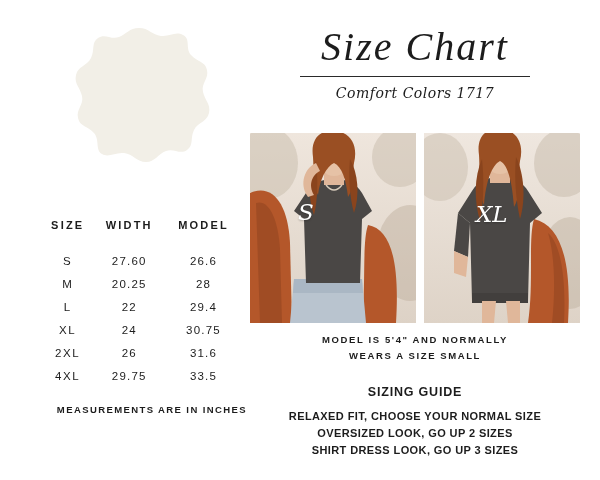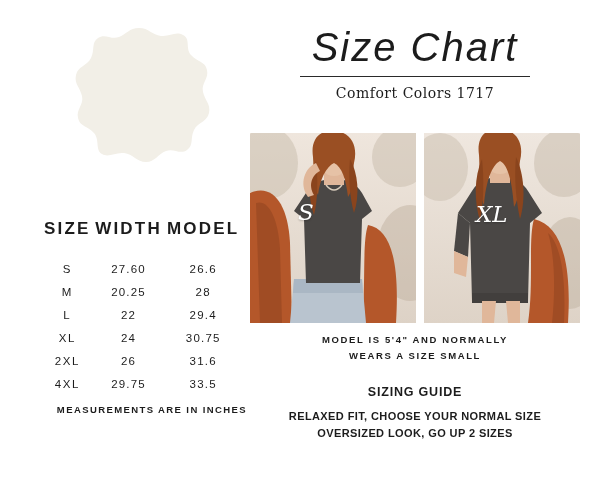--- a/index.html
+++ b/index.html
@@ -26,52 +26,53 @@
 
   
   #title-block {
     position: absolute;
     left: 250px;
     top: 26px;
     width: 330px;
     text-align: center;
   }
   #chart-title {
-    font-family: Liberation Sans, sans-serif;
+    font-family: Liberation Serif, serif;
     font-style: italic;
     font-size: 40px;
     letter-spacing: 2px;
     color: #1c1c1c;
     line-height: 1.05;
     font-weight: 400;
   }
   #title-rule {
     width: 230px;
     height: 1px;
     background: #2a2a2a;
     margin: 8px auto 8px auto;
   }
   #chart-subtitle {
     font-family: "DejaVu Serif", serif;
     font-size: 14px;
     letter-spacing: 0.5px;
     color: #1c1c1c;
+    font-style: italic;
   }
 
   
   #size-table {
     position: absolute;
     left: 42px;
     top: 218px;
     width: 200px;
     border-collapse: collapse;
     font-family: "Liberation Sans", sans-serif;
   }
   #size-table th {
-    font-size: 17px;
+    font-size: 11px;
     letter-spacing: 2.2px;
     font-weight: bold;
     color: #1c1c1c;
     padding-bottom: 18px;
   }
   #size-table td {
     font-size: 11.5px;
     letter-spacing: 1.2px;
     color: #1c1c1c;
     padding: 5.5px 0;
@@ -306,13 +307,16 @@
 </div>
 
 <div id="sizing-guide">
   <div id="sizing-guide-title">SIZING GUIDE</div>
   <div class="guide-line">
     <span>RELAXED FIT, CHOOSE YOUR </span><span class="em">NORMAL SIZE</span>
   </div>
   <div class="guide-line">
     <span>OVERSIZED LOOK, GO UP </span><span class="em">2 SIZES</span>
   </div>
+  <div class="guide-line">
+    <span>SHIRT DRESS LOOK, GO UP </span><span class="em">3 SIZES</span>
+  </div>
 </div>
 
 </body></html>

